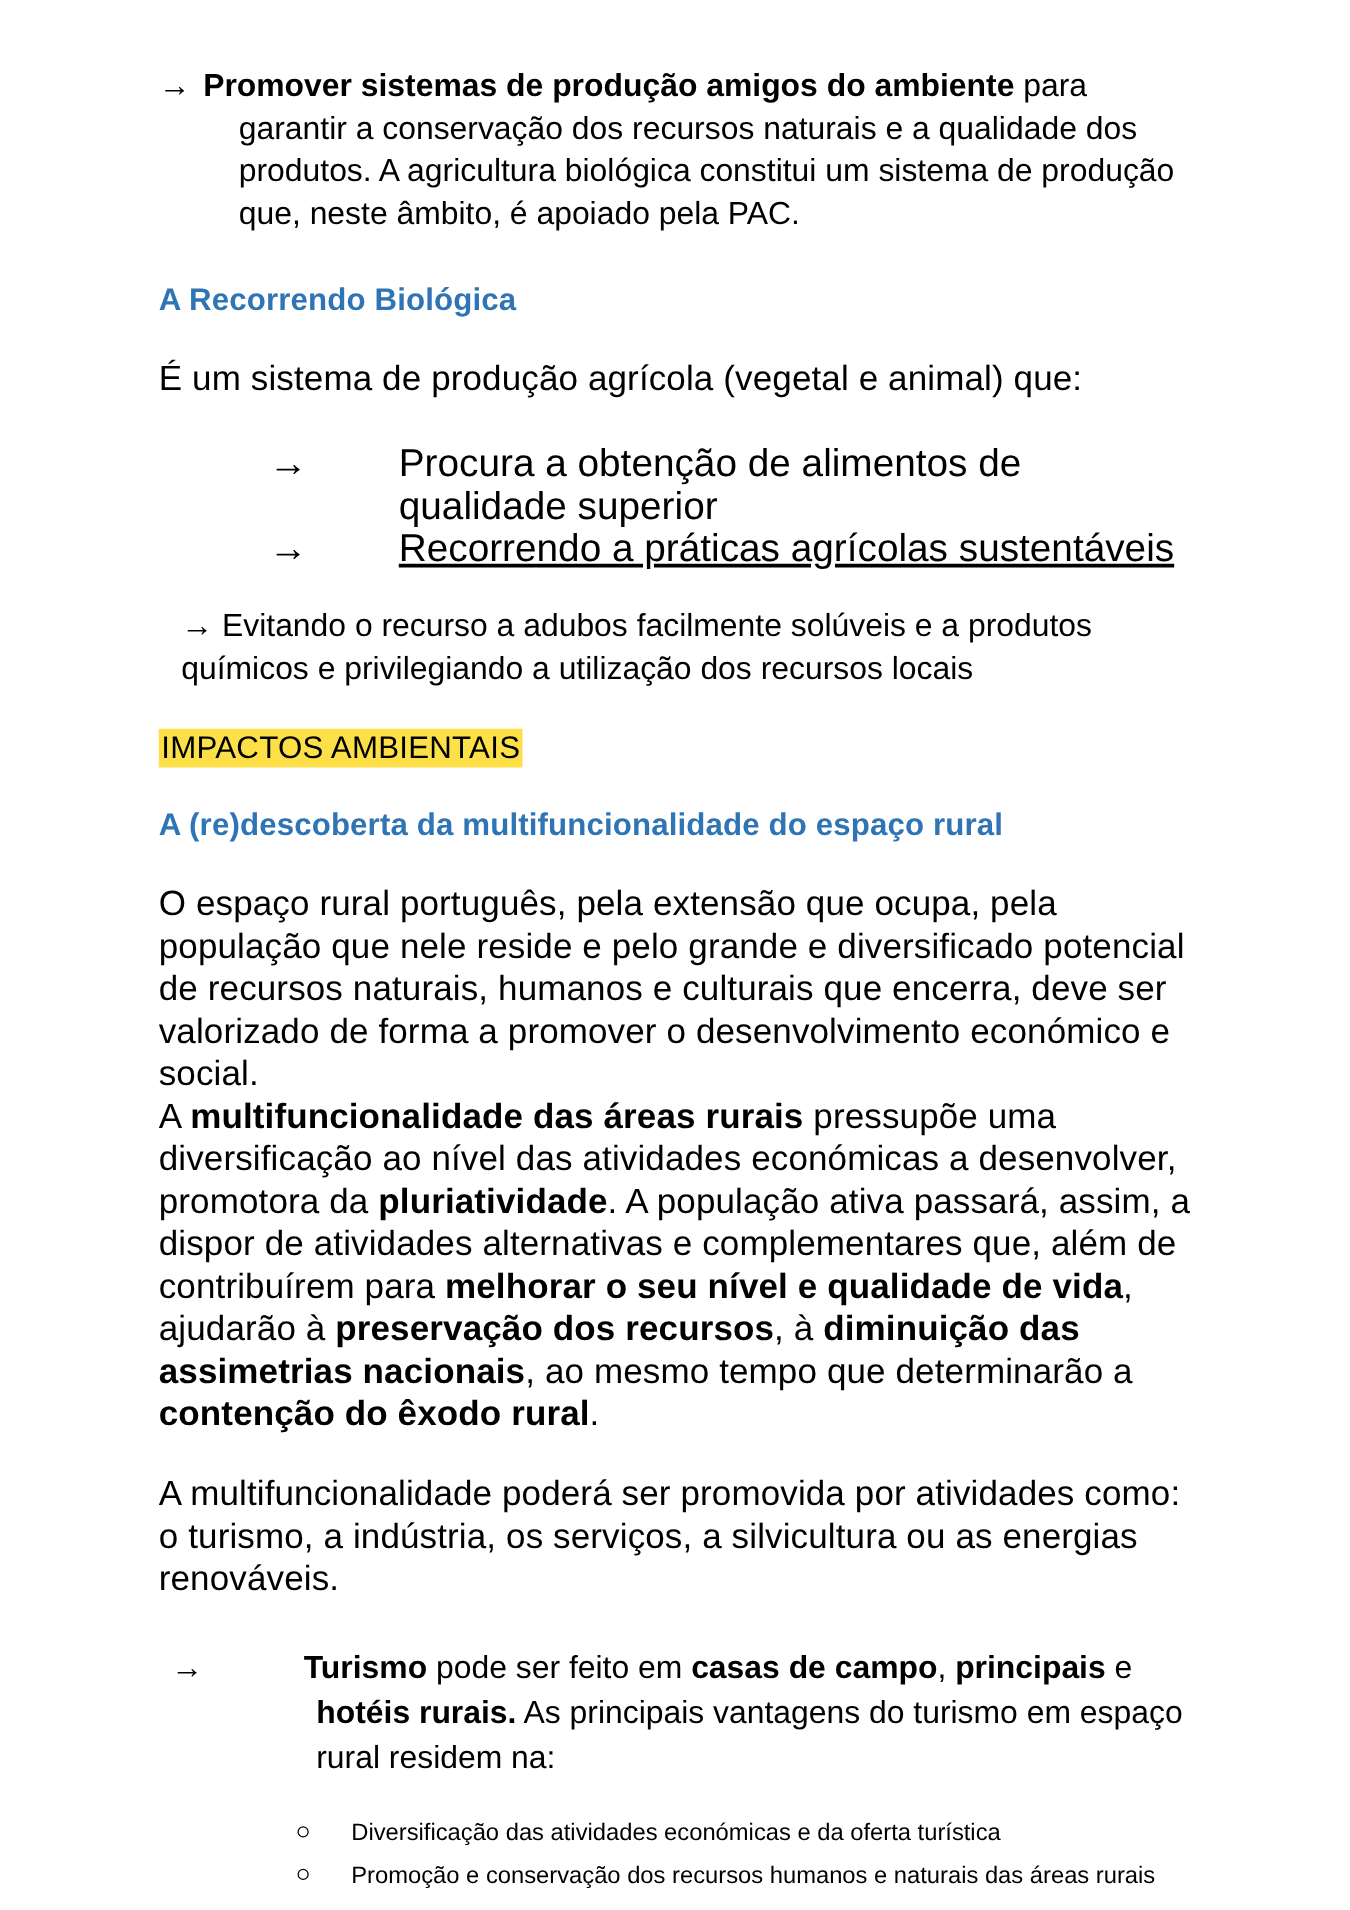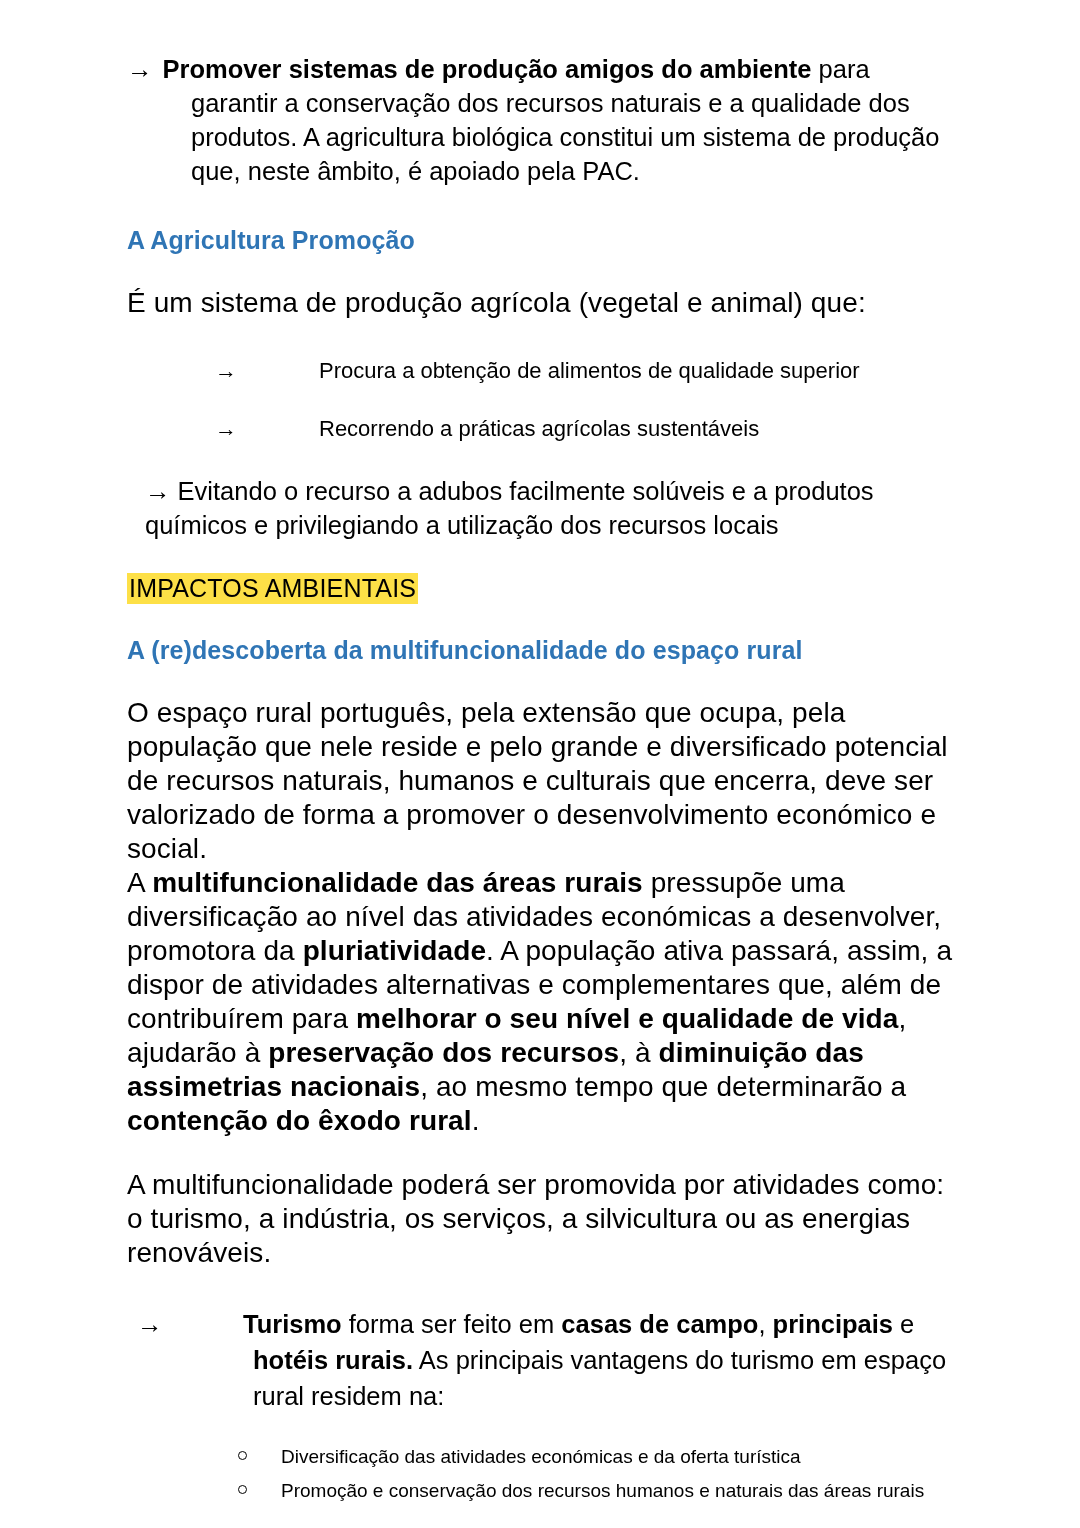--- a/index.html
+++ b/index.html
@@ -79,29 +79,29 @@
     letter-spacing: 0.2px;
   }
 
   
   .arrow-list {
     margin: 0;
     padding: 0;
     list-style: none;
   }
   .arrow-list li {
-    font-size: 22px;
+    font-size: 31px;
     line-height: 34px;
     margin: 0 0 0 0;
     padding-left: 52px;
     text-indent: -52px;
     margin-left: 140px;
   }
   .arrow-list li + li {
-    margin-top: 24px;
+    text-decoration: underline;
   }
   .arrow-list .arrow {
     display: inline-block;
     width: 52px;
   }
 
   
   .centered-arrow {
     font-size: 25.5px;
     line-height: 34px;
@@ -158,21 +158,21 @@
 
 <div class="page">
   <div class="doc-body">
 
     <p class="arrow-para">
       <span class="arrow">→</span><span class="gap"></span><b>Promover sistemas de produção amigos do ambiente</b><span> para garantir a conservação dos recursos naturais e a qualidade dos produtos. A agricultura biológica constitui um sistema de produção que, neste âmbito, é apoiado pela PAC.</span>
     </p>
 
     <div class="sp-36"></div>
 
-    <h2 class="heading-blue">A Agricultura Promoção</h2>
+    <h2 class="heading-blue">A Recorrendo Biológica</h2>
 
     <div class="sp-30"></div>
 
     <p class="para">É um sistema de produção agrícola (vegetal e animal) que:</p>
 
     <div class="sp-34"></div>
 
     <ul class="arrow-list">
       <li><span class="arrow">→</span><span>Procura a obtenção de alimentos de qualidade superior</span></li>
       <li><span class="arrow">→</span><span>Recorrendo a práticas agrícolas sustentáveis</span></li>
@@ -200,21 +200,21 @@
     <p class="para">O espaço rural português, pela extensão que ocupa, pela população que nele reside e pelo grande e diversificado potencial de recursos naturais, humanos e culturais que encerra, deve ser valorizado de forma a promover o desenvolvimento económico e social.</p>
 
     <p class="para"><span>A </span><b>multifuncionalidade das áreas rurais</b><span> pressupõe uma diversificação ao nível das atividades económicas a desenvolver, promotora da </span><b>pluriatividade</b><span>. A população ativa passará, assim, a dispor de atividades alternativas e complementares que, além de contribuírem para </span><b>melhorar o seu nível e qualidade de vida</b><span>, ajudarão à </span><b>preservação dos recursos</b><span>, à </span><b>diminuição das assimetrias nacionais</b><span>, ao mesmo tempo que determinarão a </span><b>contenção do êxodo rural</b><span>.</span></p>
 
     <div class="sp-30"></div>
 
     <p class="para">A multifuncionalidade poderá ser promovida por atividades como: o turismo, a indústria, os serviços, a silvicultura ou as energias renováveis.</p>
 
     <div class="sp-36"></div>
 
-    <p class="arrow-para-indent"><span class="arrow">→</span><b>Turismo</b><span> forma ser feito em </span><b>casas de campo</b><span>, </span><b>principais</b><span> e </span><b>hotéis rurais.</b><span> As principais vantagens do turismo em espaço rural residem na:</span></p>
+    <p class="arrow-para-indent"><span class="arrow">→</span><b>Turismo</b><span> pode ser feito em </span><b>casas de campo</b><span>, </span><b>principais</b><span> e </span><b>hotéis rurais.</b><span> As principais vantagens do turismo em espaço rural residem na:</span></p>
 
     <div class="sp-26"></div>
 
     <ul class="circle-list">
       <li><span class="bullet"></span><span>Diversificação das atividades económicas e da oferta turística</span></li>
       <li><span class="bullet"></span><span>Promoção e conservação dos recursos humanos e naturais das áreas rurais</span></li>
     </ul>
 
   </div>
 </div>

